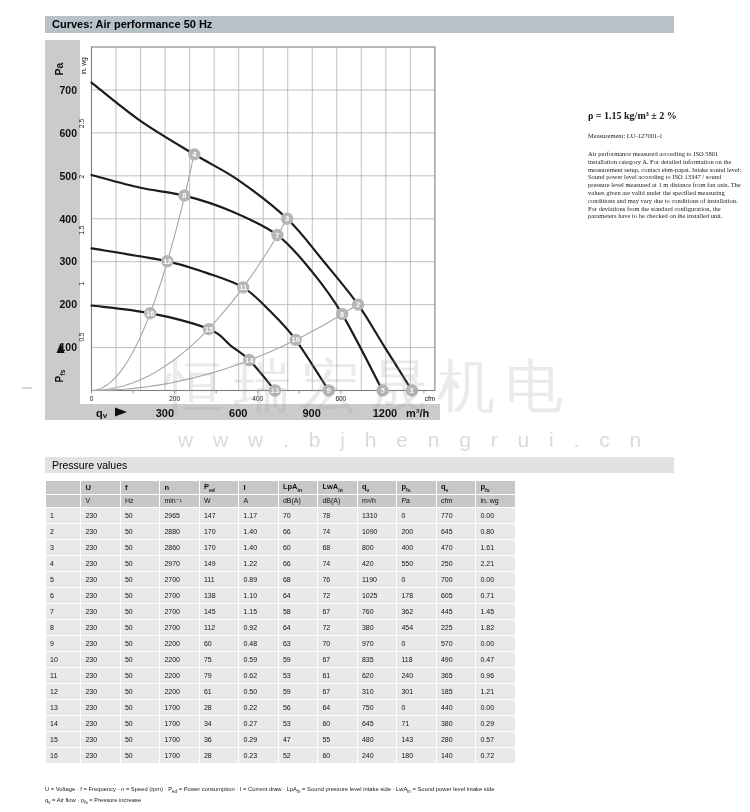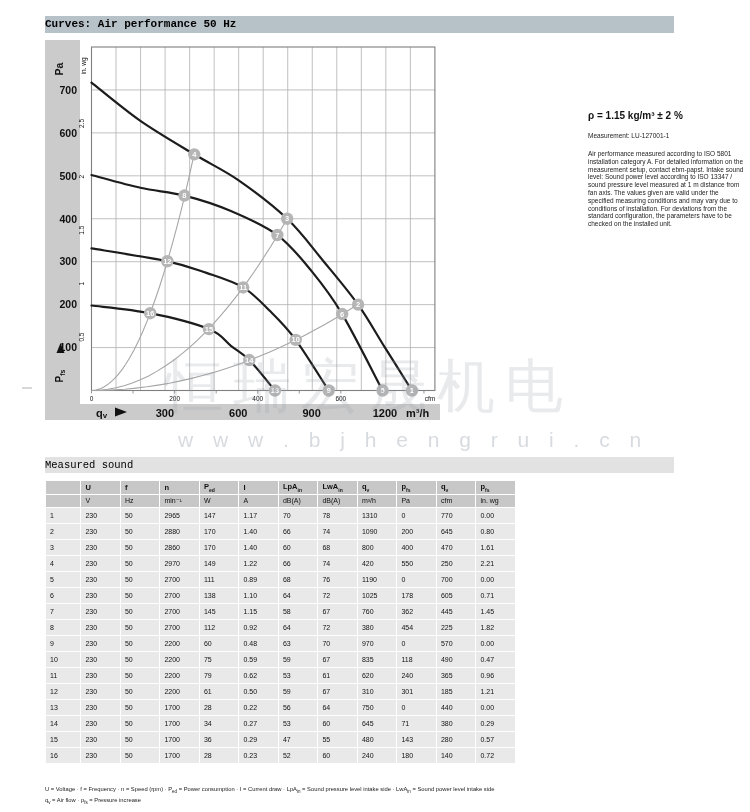--- a/index.html
+++ b/index.html
@@ -1,35 +1,35 @@
 <!DOCTYPE html>
 <html><head>
 <meta charset="utf-8">
 <style>
   html,body{margin:0;padding:0;background:#ffffff;}
   body{font-family:"Liberation Sans","DejaVu Sans",sans-serif;}
   #page{position:relative;width:750px;height:812px;background:#fff;overflow:hidden;}
 
-  .bar{position:absolute;left:45px;width:629px;box-sizing:border-box;font-family:Liberation Mono, monospace;}
+  .bar{position:absolute;left:45px;width:629px;box-sizing:border-box;padding-left:7px;}
   #title-bar{top:16px;height:17px;background:#b7c1c8;font-size:11px;font-weight:bold;line-height:17px;color:#000;}
   #section-bar{top:457px;height:16px;background:#e2e2e2;font-size:10.5px;line-height:16px;color:#000;}
 
   
   .strip{position:absolute;background:#cbcbcb;}
   #strip-left{left:45px;top:40px;width:35px;height:380px;}
   #strip-bottom{left:45px;top:404px;width:395px;height:16px;}
 
   #chart-svg{position:absolute;left:0;top:0;z-index:3;}
 
   
   #wm-cn{position:absolute;left:165px;top:348px;z-index:4;font-size:58px;font-weight:normal;letter-spacing:10px;color:rgba(150,160,170,0.22);white-space:nowrap;pointer-events:none;}
   #wm-url{position:absolute;left:178px;top:428px;z-index:4;font-size:21px;letter-spacing:7px;color:rgba(150,160,170,0.38);white-space:nowrap;pointer-events:none;}
 
   
-  #info{position:absolute;left:588px;top:110px;width:156px;color:#111;}
+  #info{position:absolute;left:588px;top:110px;width:156px;color:#111;font-family:Liberation Serif, serif;}
   #info .density{font-size:10px;font-weight:bold;}
   #info .meas{font-size:6.5px;margin-top:11px;color:#222;}
   #info .note{font-size:6.5px;line-height:7.8px;margin-top:11px;color:#222;text-align:left;}
 
   
   #mtable{position:absolute;left:45px;top:480px;border-collapse:separate;border-spacing:1.5px;table-layout:fixed;width:471px;}
   #mtable td{background:#e9e9e9;font-size:7px;color:#111;padding:0 0 0 4px;height:15px;overflow:hidden;white-space:nowrap;}
   #mtable tr.h1 td{background:#c7c7c7;font-weight:bold;font-size:7.5px;height:12.5px;}
   #mtable tr.h2 td{background:#c7c7c7;font-size:7px;height:12.5px;}
   #mtable sub{font-size:5px;}
@@ -152,21 +152,21 @@
 
   <div id="wm-cn">恒瑞宏晟机电</div>
   <div id="wm-url">w w w . b j h e n g r u i . c n</div>
 
   <div id="info">
     <div class="density">ρ = 1.15 kg/m³ ± 2 %</div>
     <div class="meas">Measurement: LU-127001-1</div>
     <div class="note">Air performance measured according to ISO 5801 installation category A. For detailed information on the measurement setup, contact ebm-papst. Intake sound level: Sound power level according to ISO 13347 / sound pressure level measured at 1 m distance from fan axis. The values given are valid under the specified measuring conditions and may vary due to conditions of installation. For deviations from the standard configuration, the parameters have to be checked on the installed unit.</div>
   </div>
 
-  <div id="section-bar" class="bar">Measured sound</div>
+  <div id="section-bar" class="bar">Pressure values</div>
 
   <table id="mtable">
     <colgroup>
       <col style="width:34px">
       <col span="11" style="width:38px">
     </colgroup>
     <tbody id="mtable-body">
         <tr class="h1">
           <td></td>
           <td>U</td>

